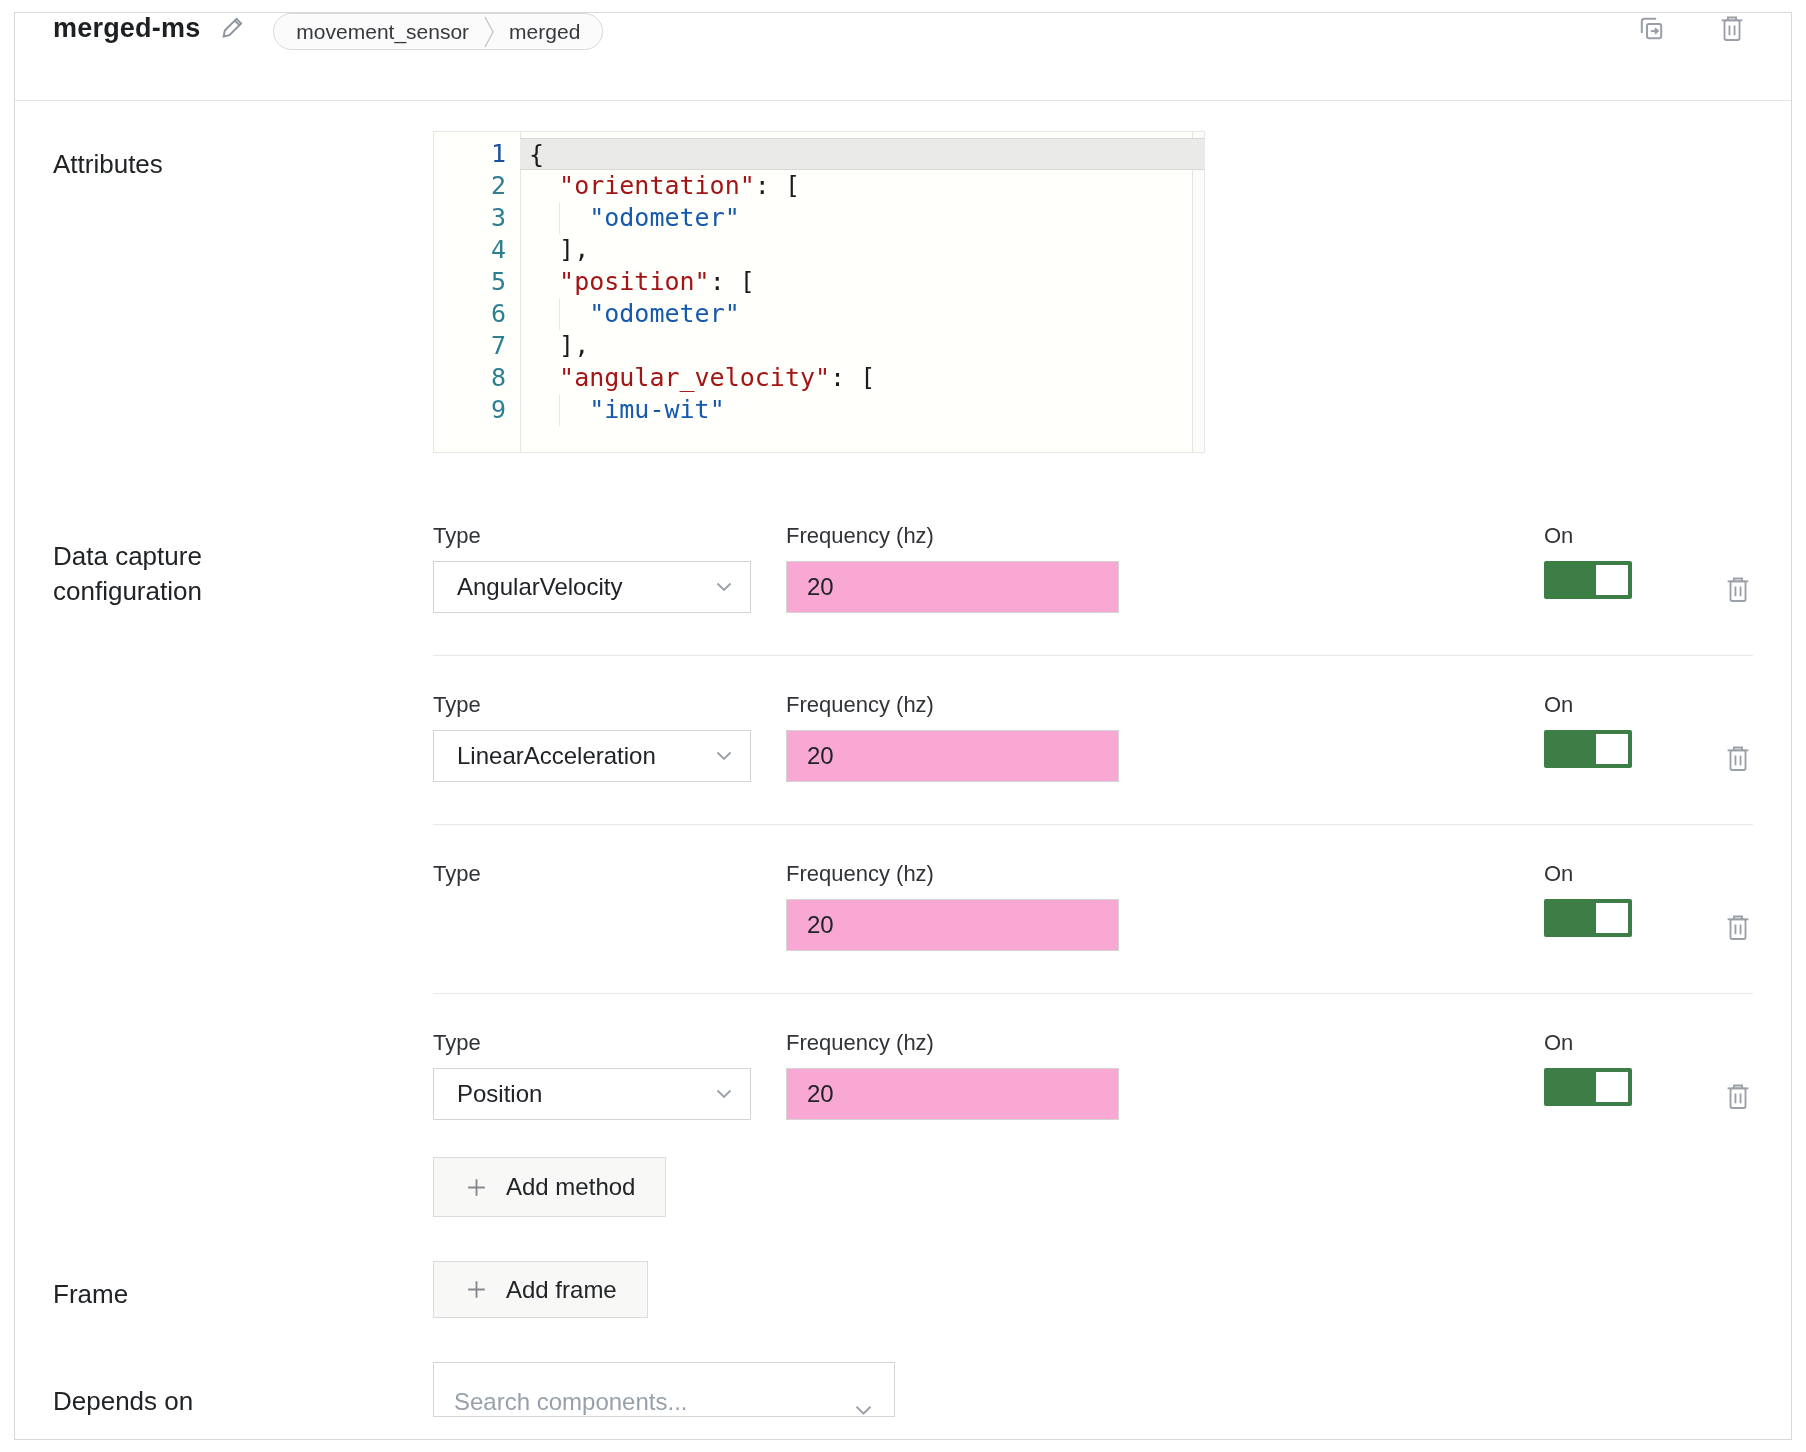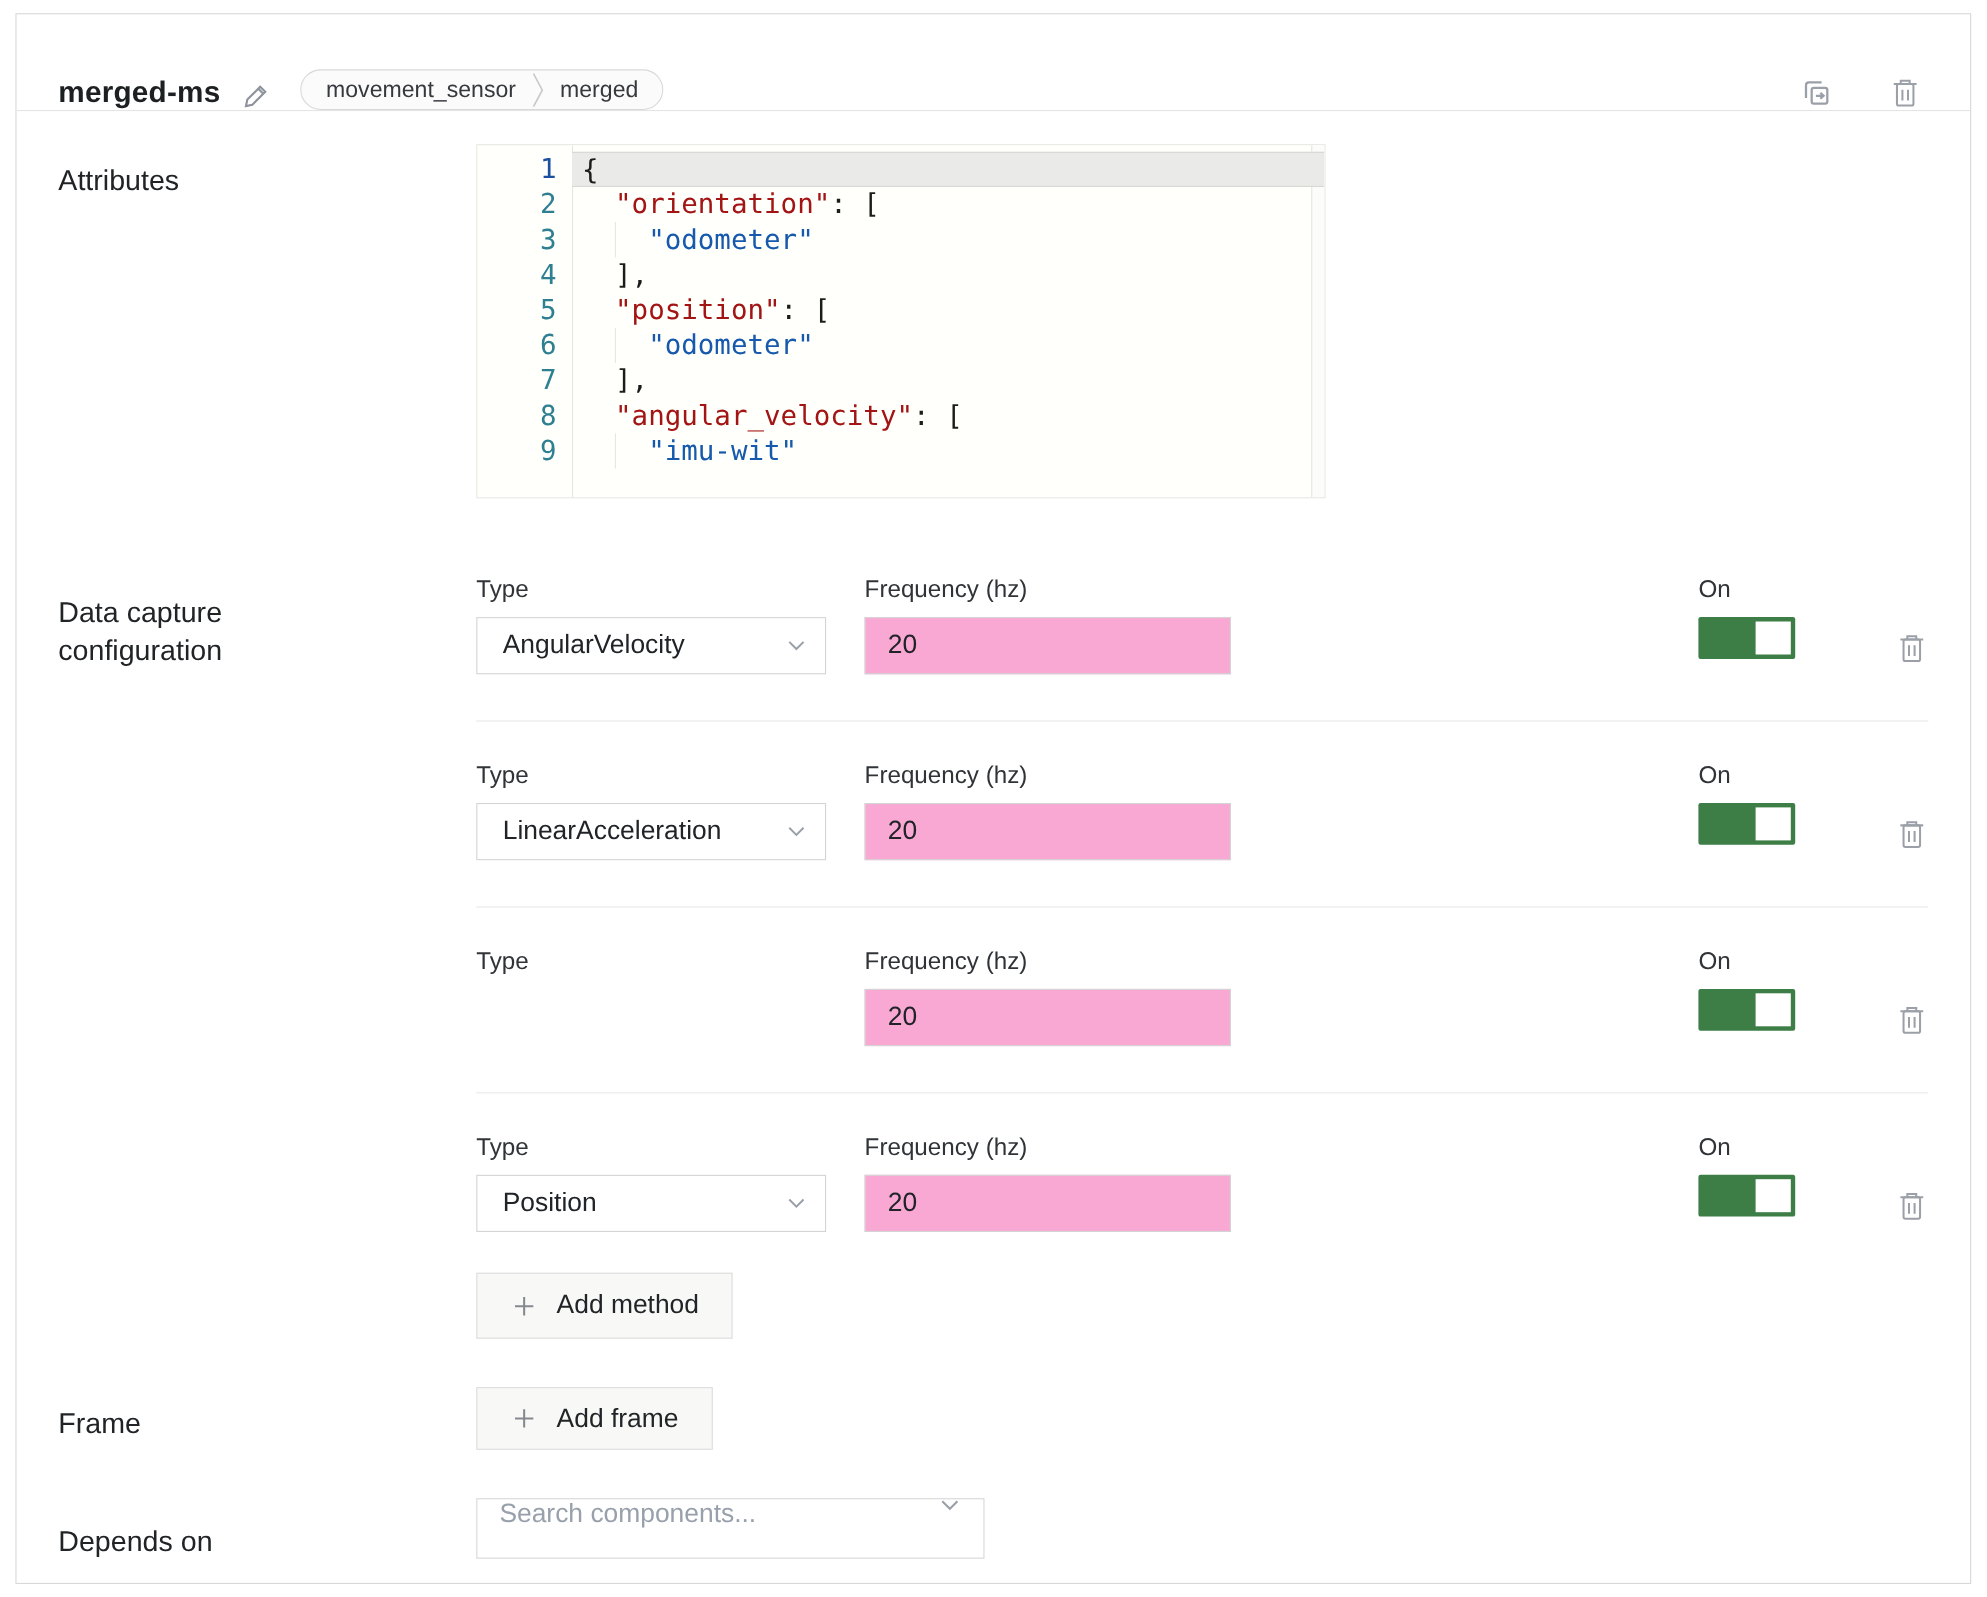--- a/index.html
+++ b/index.html
@@ -3,21 +3,21 @@
 <meta charset="utf-8">
 <style>
   * { margin:0; padding:0; box-sizing:border-box; }
   html,body { width:1806px; height:1452px; background:#ffffff;
     font-family:"Liberation Sans", sans-serif; color:#202326; }
 
   .card { position:absolute; left:14px; top:12px; width:1778px; height:1428px;
     border:1px solid #d8d8d8; background:#fff; overflow:hidden; }
 
   
-  .card-header { display:flex; align-items:flex-end; height:88px; padding:0 38px;
+  .card-header { display:flex; align-items:flex-start; height:88px; padding:0 38px;
     border-bottom:1px solid #e4e4e4; }
   .title { font-size:27px; font-weight:700; color:#1d2022; letter-spacing:.2px; }
   .edit-btn { margin-left:20px; background:none; border:none; cursor:pointer;
     display:flex; align-items:center; }
   .pill { margin-left:26px; display:flex; align-items:center; height:37px;
     border:1px solid #d9d9d9; border-radius:20px; background:#fbfbfb;
     padding:0 22px; gap:15px; }
   .pill-seg { font-size:21px; color:#36393e; }
   .header-actions { margin-left:auto; display:flex; align-items:center; gap:52px;
     padding-right:8px; }
@@ -65,21 +65,21 @@
     padding:0 30px; background:#f8f8f7; border:1px solid #dcdcdc; font-size:24px;
     color:#222528; cursor:pointer; font-family:inherit; }
   .btn-add.small { height:57px; }
   .add-method-wrap { margin-top:37px; }
 
   .frame-section { margin-top:44px; }
   .depends-section { margin-top:44px; }
   .depends-section .side-label { padding-top:22px; }
 
   .search-select { width:462px; height:55px; border:1px solid #d7d7d7; background:#fff;
-    display:flex; align-items:flex-start; justify-content:space-between;
+    display:flex; align-items:flex-end; justify-content:space-between;
     padding:0 22px 0 20px; cursor:pointer; }
   .placeholder { font-size:24px; color:#98a0ab; }
 </style>
 </head>
 <body>
 
 <div class="card">
 
   <div class="card-header">
     <div class="title">merged-ms</div>

